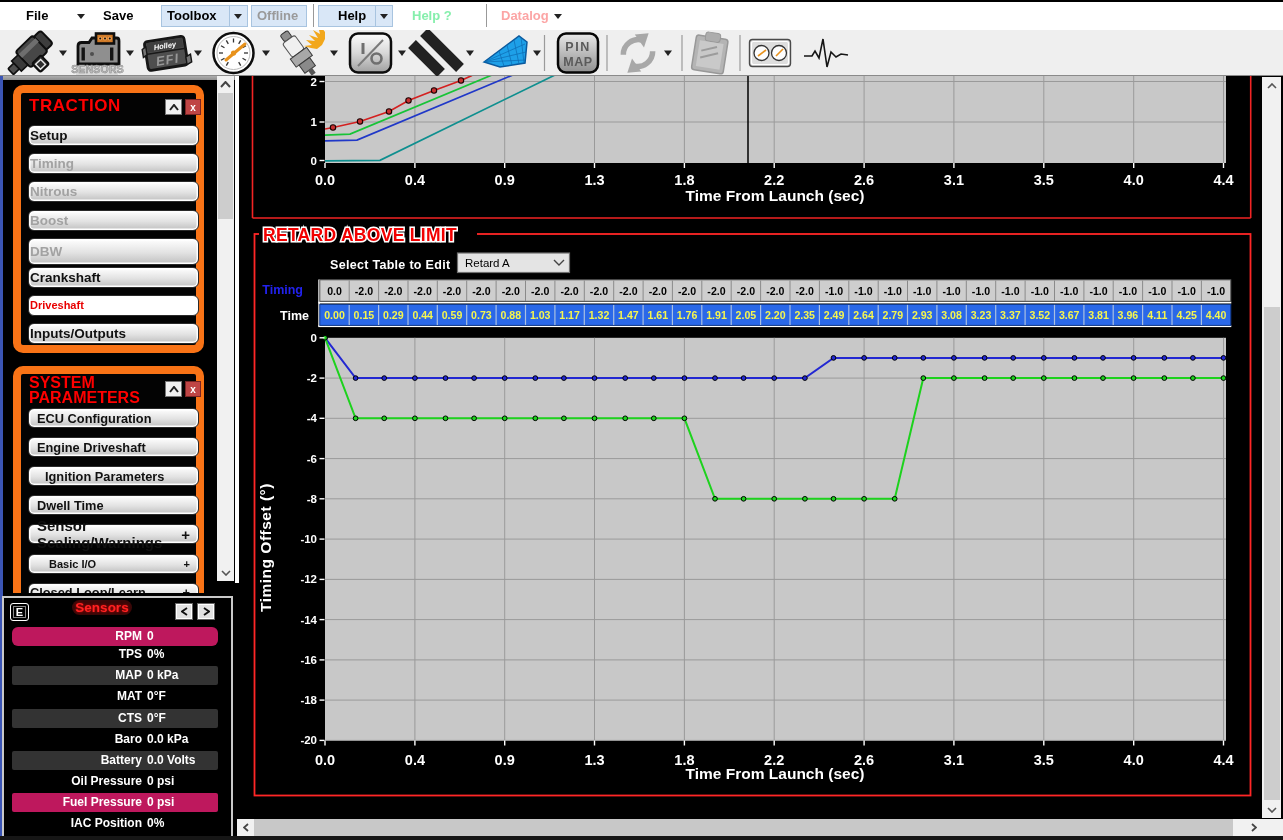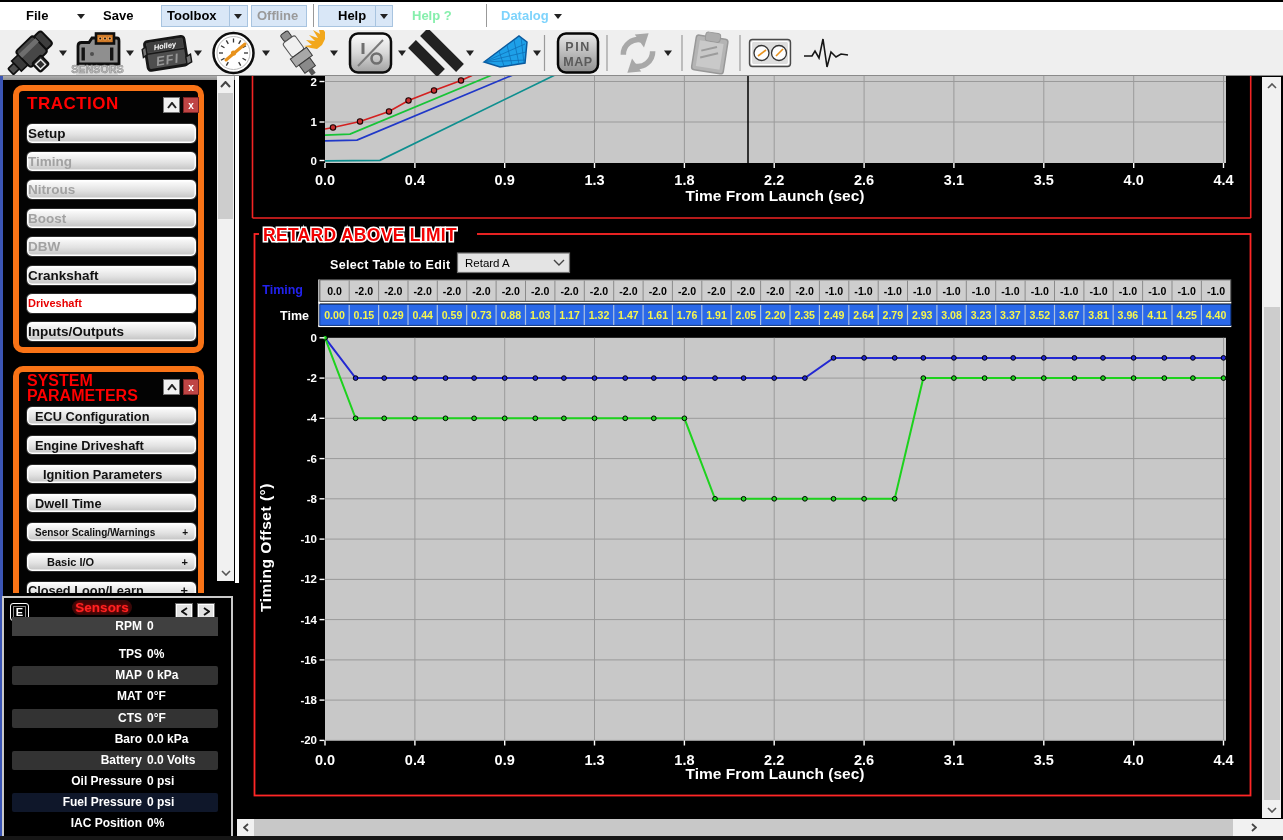--- a/index.html
+++ b/index.html
@@ -2,21 +2,21 @@
 <html><head><meta charset="utf-8">
 <style>
 *{margin:0;padding:0;box-sizing:border-box}
 body{width:1283px;height:840px;background:#000;overflow:hidden;font-family:"Liberation Sans",sans-serif;position:relative}
 .abs{position:absolute}
 .btn{position:absolute;left:7px;width:171px;border-radius:6px;border:1px solid #2a2a2a;
  box-shadow:inset 0 0 0 1.5px #fff;background:linear-gradient(#ffffff,#e2e2e2 55%,#c0c0c0);
  font-weight:bold;color:#111;padding-left:1px;display:flex;align-items:center}
 .btn.dis{color:#a2a2a2}
 .btn.sel{background:#fff;color:#e80000}
-.panel{position:absolute;left:13px;width:191px;background:#030303;border:6px solid #f97316;border-radius:10px}
+.panel{position:absolute;left:13px;width:191px;background:#030303;border:8px solid #f97316;border-radius:10px}
 .ptitle{position:absolute;left:8px;color:#f00;font-weight:bold}
 .sqbtn{position:absolute;width:17px;height:16px;border:1px solid #777;background:#f1f1f1;
  display:flex;align-items:center;justify-content:center}
 .xbtn{position:absolute;width:16px;height:16px;border:1px solid #7a2525;background:#bf4545;color:#fff;
  font-weight:bold;font-size:10px;display:flex;align-items:center;justify-content:center}
 .srow{position:absolute;left:8px;width:206px;height:19px}
 .srow .lab{position:absolute;left:0;top:0;width:130px;text-align:right;color:#fff;font-weight:bold;font-size:12px;line-height:19px;white-space:nowrap}
 .srow .val{position:absolute;left:135px;top:0;color:#fff;font-weight:bold;font-size:12px;line-height:19px;white-space:nowrap}
 .mitem{position:absolute;top:5px;height:22px;font-weight:bold;font-size:13px;color:#000;line-height:22px}
 .hl{position:absolute;top:5px;height:22px;background:#d9e7f7;border:1px solid #a8c4e0}
@@ -30,21 +30,21 @@
 <div class="hl" style="left:229px;width:19px"></div>
 <div class="hl" style="left:251px;width:56px;"></div>
 <div class="hl" style="left:318px;width:58px"></div>
 <div class="hl" style="left:375px;width:18px"></div>
 <div class="mitem" style="left:26px;color:#000">File</div>
 <div class="mitem" style="left:103px;color:#000">Save</div>
 <div class="mitem" style="left:167px;color:#000">Toolbox</div>
 <div class="mitem" style="left:257px;color:#9a9a9a">Offline</div>
 <div class="mitem" style="left:338px;color:#000">Help</div>
 <div class="mitem" style="left:412px;color:#86efac">Help ?</div>
-<div class="mitem" style="left:501px;color:#7dd3fc">Datalog</div>
+<div class="mitem" style="left:501px;color:#fca5a5">Datalog</div>
 <div class="abs" style="left:77px;top:14px;width:0;height:0;border-left:4.5px solid transparent;border-right:4.5px solid transparent;border-top:5px solid #222"></div>
 <div class="abs" style="left:234px;top:14px;width:0;height:0;border-left:4.5px solid transparent;border-right:4.5px solid transparent;border-top:5px solid #222"></div>
 <div class="abs" style="left:380px;top:14px;width:0;height:0;border-left:4.5px solid transparent;border-right:4.5px solid transparent;border-top:5px solid #222"></div>
 <div class="abs" style="left:554px;top:14px;width:0;height:0;border-left:4.5px solid transparent;border-right:4.5px solid transparent;border-top:5px solid #222"></div>
 <div class="abs" style="left:313px;top:4px;width:1px;height:23px;background:#999"></div>
 <div class="abs" style="left:486px;top:4px;width:1px;height:23px;background:#999"></div>
 <div class="abs" style="left:0;top:30px;width:1283px;height:45.5px;background:#efefef;border-bottom:1px solid #8a8a8a"></div>
 <svg class="abs" style="left:0;top:30px" width="1283" height="46" viewBox="0 30 1283 46">
     <defs>
       <linearGradient id="gb" x1="0" y1="0" x2="0" y2="1">
@@ -193,39 +193,39 @@
 <div class="sqbtn" style="left:144px;top:6px">
       <svg width="10" height="7">
         <polyline points="1,6 5,1 9,6" fill="none" stroke="#222" stroke-width="2"></polyline>
       </svg>
     </div>
 <div class="xbtn" style="left:164px;top:6px">x</div>
 <div class="btn " style="top:31.5px;height:21px;font-size:13.5px">Setup</div>
 <div class="btn dis" style="top:59.9px;height:21px;font-size:13.5px">Timing</div>
 <div class="btn dis" style="top:88.3px;height:21px;font-size:13.5px">Nitrous</div>
 <div class="btn dis" style="top:116.7px;height:21px;font-size:13.5px">Boost</div>
-<div class="btn dis" style="top:145.1px;height:21px;font-size:13.5px">DBW</div>
+<div class="btn dis" style="top:145.1px;height:27px;font-size:13.5px">DBW</div>
 <div class="btn " style="top:173.5px;height:21px;font-size:13.5px">Crankshaft</div>
 <div class="btn sel" style="top:201.9px;height:21px;font-size:11px">Driveshaft</div>
 <div class="btn " style="top:230.3px;height:21px;font-size:13.5px">Inputs/Outputs</div>
 </div>
 <div class="abs" style="left:13px;top:366px;width:191px;height:227px;overflow:hidden">
 <div class="panel" style="left:0;top:0;height:260px">
 <div class="ptitle" style="top:1px;font-size:16px;line-height:15px">SYSTEM<br>PARAMETERS</div>
 <div class="sqbtn" style="left:144px;top:7px">
         <svg width="10" height="7">
           <polyline points="1,6 5,1 9,6" fill="none" stroke="#222" stroke-width="2"></polyline>
         </svg>
       </div>
 <div class="xbtn" style="left:164px;top:7px">x</div>
 <div class="btn" style="top:34.0px;height:20px;font-size:12.8px;padding-left:8px">ECU Configuration</div>
 <div class="btn" style="top:63.1px;height:20px;font-size:12.8px;padding-left:8px">Engine Driveshaft</div>
 <div class="btn" style="top:92.2px;height:20px;font-size:12.8px;padding-left:16px">Ignition Parameters</div>
 <div class="btn" style="top:121.3px;height:20px;font-size:12.8px;padding-left:8px">Dwell Time</div>
-<div class="btn" style="top:150.4px;height:20px;font-size:10px;padding-left:8px">Sensor Scaling/Warnings<span style="position:absolute;right:8px">+</span></div>
+<div class="btn" style="top:150.4px;height:20px;font-size:15px;padding-left:8px">Sensor Scaling/Warnings<span style="position:absolute;right:8px">+</span></div>
 <div class="btn" style="top:179.5px;height:20px;font-size:11px;padding-left:20px">Basic I/O<span style="position:absolute;right:8px">+</span></div>
 <div class="btn" style="top:208.6px;height:20px;font-size:12.8px;">Closed Loop/Learn<span style="position:absolute;right:8px">+</span></div>
 </div>
   </div>
 <div class="abs" style="left:234.5px;top:76px;width:4px;height:507px;background:#fff"></div>
 <div class="sb" style="left:217px;top:76px;width:17px;height:505px">
 <div class="sbarrow" style="left:0;top:0;width:17px;height:16px">
       <svg width="11" height="7">
         <polyline points="1,6 5.5,1 10,6" fill="none" stroke="#444" stroke-width="2"></polyline>
       </svg>
@@ -243,21 +243,21 @@
 <div class="abs" style="left:171px;top:5px;width:18px;height:17px;background:#e2e2e2;border:1px solid #666;box-shadow:inset 0 0 0 1px #fff;display:flex;align-items:center;justify-content:center">
       <svg width="7" height="9">
         <polyline points="6,1 1,4.5 6,8" fill="none" stroke="#111" stroke-width="1.8"></polyline>
       </svg>
     </div>
 <div class="abs" style="left:193px;top:5px;width:18px;height:17px;background:#e2e2e2;border:1px solid #666;box-shadow:inset 0 0 0 1px #fff;display:flex;align-items:center;justify-content:center">
       <svg width="7" height="9">
         <polyline points="1,1 6,4.5 1,8" fill="none" stroke="#111" stroke-width="1.8"></polyline>
       </svg>
     </div>
-<div class="srow" style="top:19px;background:#404040;border-radius:0;">
+<div class="srow" style="top:29px;background:#be185d;border-radius:6px;">
       <div class="lab">RPM</div>
       <div class="val">0</div>
     </div>
 <div class="srow" style="top:47.1px;">
       <div class="lab">TPS</div>
       <div class="val">0%</div>
     </div>
 <div class="srow" style="top:68.3px;background:#333;border-radius:2px;">
       <div class="lab">MAP</div>
       <div class="val">0 kPa</div>
@@ -275,21 +275,21 @@
       <div class="val">0.0 kPa</div>
     </div>
 <div class="srow" style="top:152.9px;background:#333;border-radius:2px;">
       <div class="lab">Battery</div>
       <div class="val">0.0 Volts</div>
     </div>
 <div class="srow" style="top:174.0px;">
       <div class="lab">Oil Pressure</div>
       <div class="val">0 psi</div>
     </div>
-<div class="srow" style="top:195.2px;background:#0f172a;border-radius:2px;">
+<div class="srow" style="top:195.2px;background:#be185d;border-radius:2px;">
       <div class="lab">Fuel Pressure</div>
       <div class="val">0 psi</div>
     </div>
 <div class="srow" style="top:216.3px;">
       <div class="lab">IAC Position</div>
       <div class="val">0%</div>
     </div>
 </div>
 <svg class="abs" style="left:237px;top:75.5px" width="1025" height="742.5" viewBox="237 75.5 1025 742.5">
     <defs>

